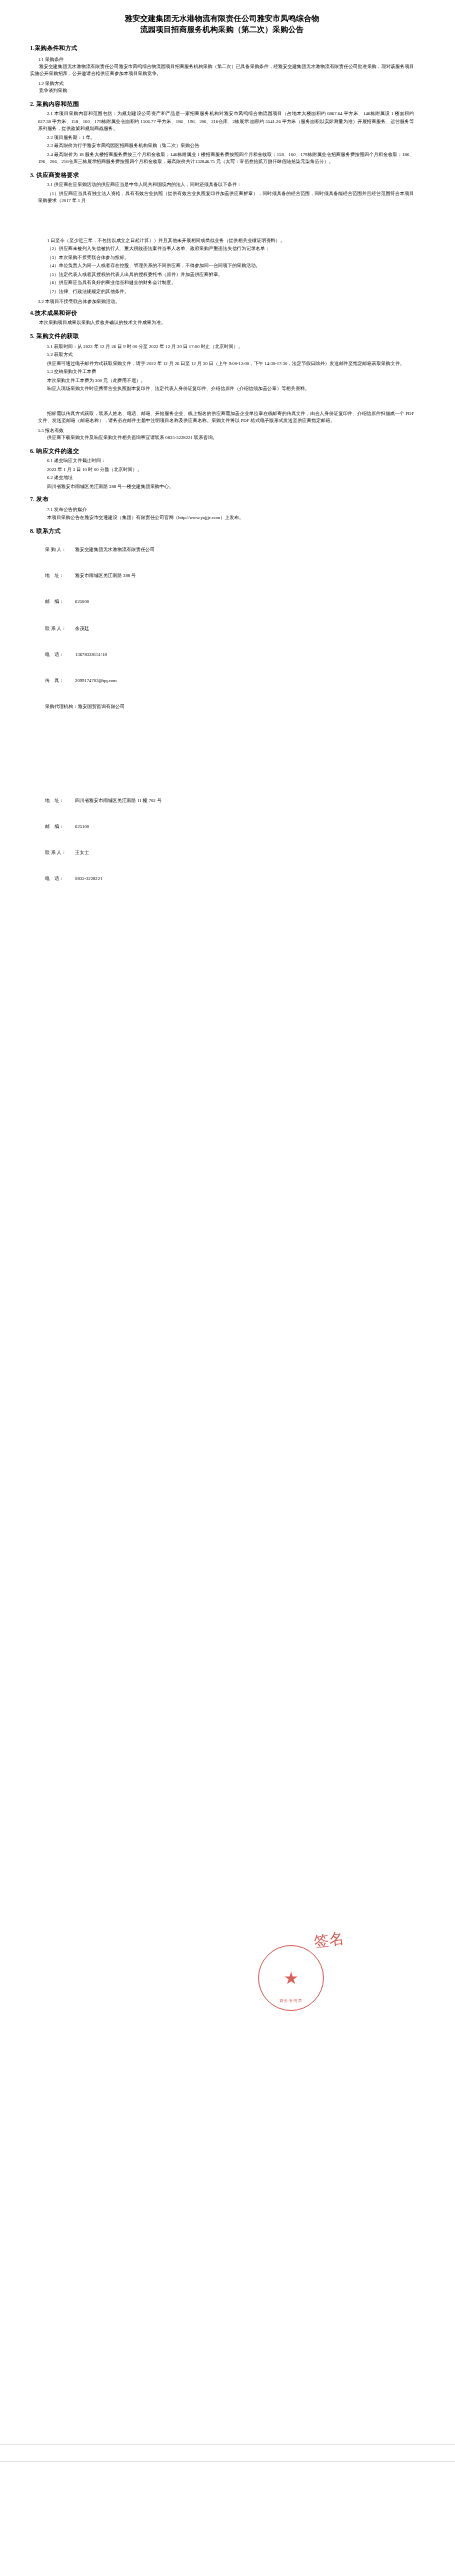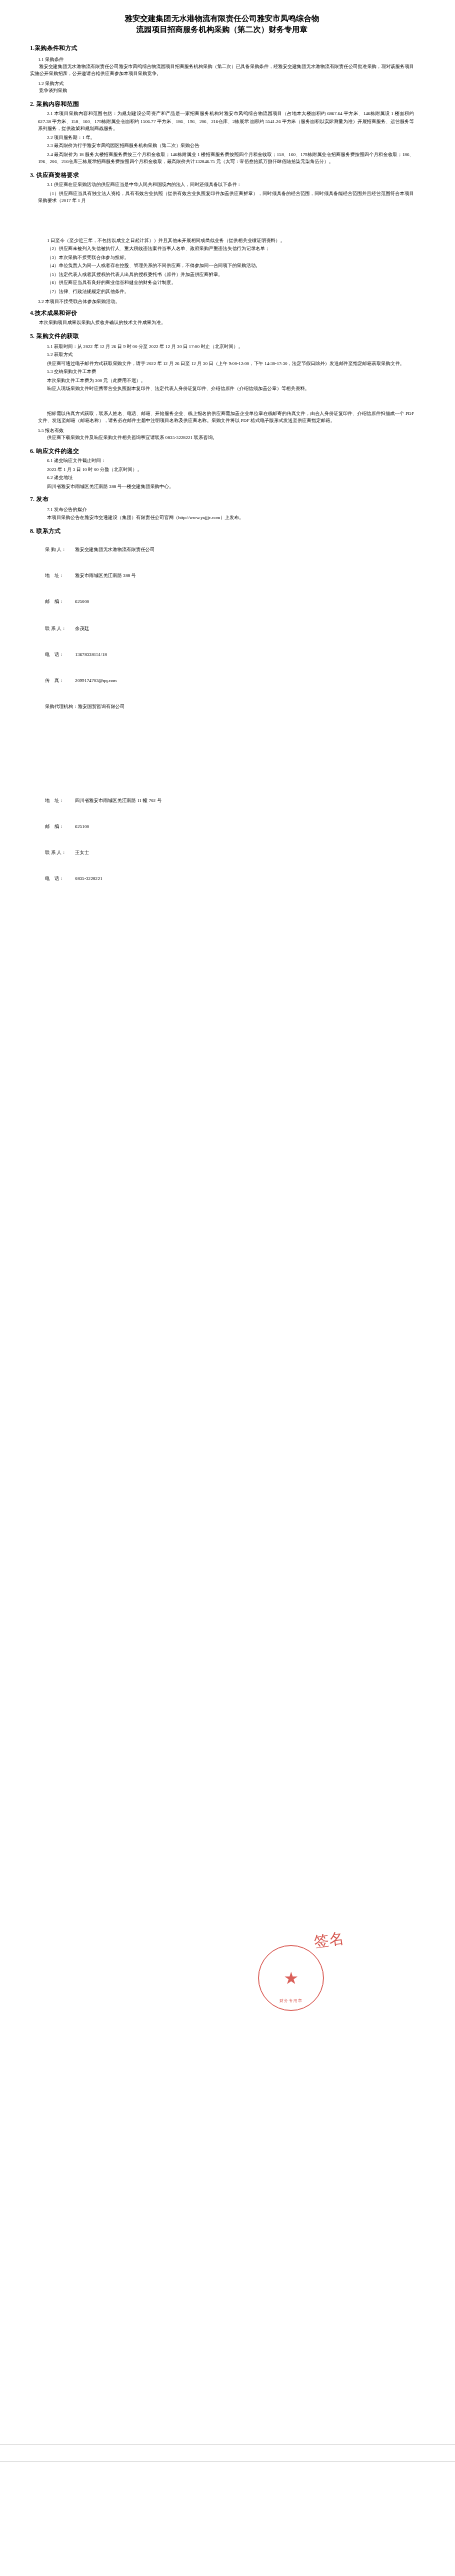--- a/index.html
+++ b/index.html
@@ -127,21 +127,21 @@
   }
   .bottom-rules hr { margin-bottom: 16px; }
 </style>
 </head>
 <body>
 
 <div class="page">
 
   <div class="doc-title">
     <div>雅安交建集团无水港物流有限责任公司雅安市凤鸣综合物</div>
-    <div>流园项目招商服务机构采购（第二次）财务专用章</div>
+    <div>流园项目招商服务机构采购（第二次）采购公告</div>
   </div>
 
   <div class="sec-h">1.采购条件和方式</div>
   <div class="sub-h">1.1 采购条件</div>
   <div class="para">雅安交建集团无水港物流有限责任公司雅安市凤鸣综合物流园项目招商服务机构采购（第二次）已具备采购条件，经雅安交建集团无水港物流有限责任公司批准采购，现对该服务项目实施公开采购招亲，公开邀请合格供应商参加本项目采购竞争。</div>
   <div class="sub-h">1.2 采购方式</div>
   <div class="para">竞争谈判采购</div>
 
   <div class="sec-h">2. 采购内容和范围</div>
   <div class="para ind1">2.1 本项目采购内容和范围包括：为规划建设公司资产和产品是一家招商服务机构对雅安市凤鸣综合物流园项目（占地本大楼面积约 6867.64 平方米、146栋附属设 1 楼面积约 627.38 平方米、158、160、179栋附属业仓面积约 1506.77 平方米、186、196、206、216仓库、2栋展示 面积约 5541.26 平方米（服务面积以实际测量为准）开展招商服务、运营服务等系列服务，提供政策和规划商战服务。</div>

